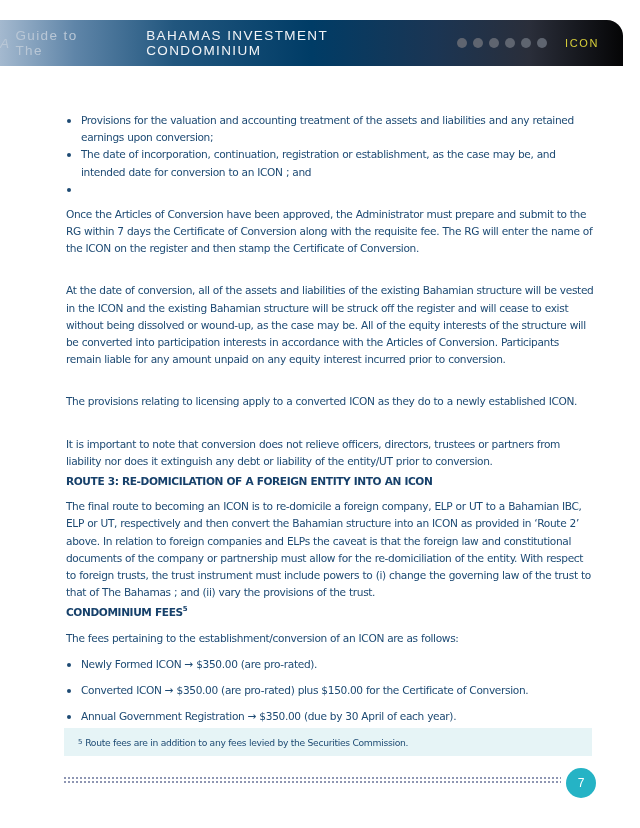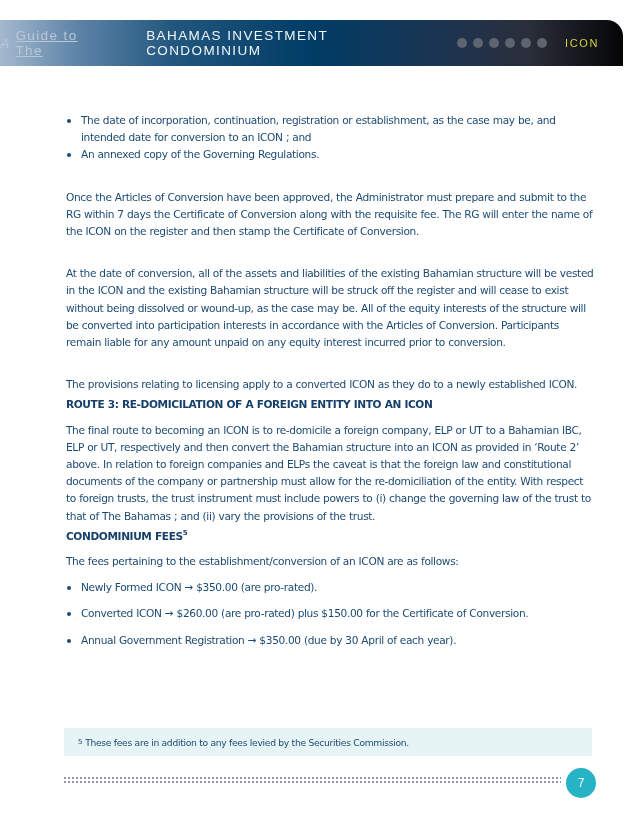--- a/index.html
+++ b/index.html
@@ -13,21 +13,21 @@
       border-top-right-radius: 16px;
       display: flex; align-items: center;
     }
     .header-title {
       position: absolute; left: 0; right: 0; top: 0; height: 46px;
       display: flex; align-items: center; justify-content: flex-end;
       padding-right: 24px; box-sizing: border-box;
       font-size: 13.5px; letter-spacing: 1.4px; color: #ffffff;
     }
     .ht-a { font-style: italic; color: #b9c7d6; margin-right: 5px; }
-    .ht-guide { color: #b9c7d6; margin-right: 23px; text-decoration: underline; }
+    .ht-guide { color: #b9c7d6; margin-right: 23px; }
     .ht-main { color: #f2f4f7; margin-left: 16px; }
     .ht-dots { display: flex; gap: 6px; margin: 0 18px 0 18px; }
     .ht-dot { width: 10px; height: 10px; border-radius: 50%; background: #5f6570; display: inline-block; }
     .ht-icon { color: #d7cf3a; font-size: 11px; letter-spacing: 1.6px; }
 
     .content {
       position: absolute; left: 66px; top: 112px; width: 530px;
       font-family: "DejaVu Sans", sans-serif; font-size: 10.6px; line-height: 17.2px;
       color: #1d4a73; letter-spacing: -0.35px; word-spacing: 0.2px;
     }
@@ -77,42 +77,44 @@
       <span class="ht-dot"></span>
       <span class="ht-dot"></span>
       <span class="ht-dot"></span>
     </span>
     <span class="ht-icon">ICON</span>
   </div>
 </div>
 
 <div class="content">
   <ul class="bullets">
+    <li><span class="bdot"></span><span>Provisions for the valuation and accounting treatment of the assets and liabilities and any retained earnings upon conversion;</span></li>
     <li><span class="bdot"></span><span>The date of incorporation, continuation, registration or establishment, as the case may be, and intended date for conversion to an ICON ; and</span></li>
-    <li><span class="bdot"></span><span>An annexed copy of the Governing Regulations.</span></li>
+    <li><span class="bdot"></span></li>
   </ul>
 
   <p class="mt17">Once the Articles of Conversion have been approved, the Administrator must prepare and submit to the RG within 7 days the Certificate of Conversion along with the requisite fee. The RG will enter the name of the ICON on the register and then stamp the Certificate of Conversion.</p>
   <p class="mt17">At the date of conversion, all of the assets and liabilities of the existing Bahamian structure will be vested in the ICON and the existing Bahamian structure will be struck off the register and will cease to exist without being dissolved or wound-up, as the case may be. All of the equity interests of the structure will be converted into participation interests in accordance with the Articles of Conversion. Participants remain liable for any amount unpaid on any equity interest incurred prior to conversion.</p>
   <p class="mt17">The provisions relating to licensing apply to a converted ICON as they do to a newly established ICON.</p>
+  <p class="mt17">It is important to note that conversion does not relieve officers, directors, trustees or partners from liability nor does it extinguish any debt or liability of the entity/UT prior to conversion.</p>
 
   <p class="heading">ROUTE 3: RE-DOMICILATION OF A FOREIGN ENTITY INTO AN ICON</p>
   <p class="mt8">The final route to becoming an ICON is to re-domicile a foreign company, ELP or UT to a Bahamian IBC, ELP or UT, respectively and then convert the Bahamian structure into an ICON as provided in ‘Route 2’ above. In relation to foreign companies and ELPs the caveat is that the foreign law and constitutional documents of the company or partnership must allow for the re-domiciliation of the entity. With respect to foreign trusts, the trust instrument must include powers to (i) change the governing law of the trust to that of The Bahamas  ; and (ii)  vary the provisions of the trust.</p>
 
   <p class="heading"><span>CONDOMINIUM FEES</span><sup>5</sup></p>
   <p class="mt8">The fees pertaining to the establishment/conversion of an ICON are as follows:</p>
 
   <ul class="bullets fees">
     <li><span class="bdot"></span><span>Newly Formed ICON → $350.00 (are pro-rated).</span></li>
-    <li><span class="bdot"></span><span>Converted ICON → $260.00 (are pro-rated) plus $150.00 for the Certificate of Conversion.</span></li>
+    <li><span class="bdot"></span><span>Converted ICON → $350.00 (are pro-rated) plus $150.00 for the Certificate of Conversion.</span></li>
     <li><span class="bdot"></span><span>Annual Government Registration → $350.00 (due by 30 April of each year).</span></li>
   </ul>
 </div>
 
 <div class="footnote">
   <sup>5</sup>
-  <span>These fees are in addition to any fees levied by the Securities Commission.</span>
+  <span>Route fees are in addition to any fees levied by the Securities Commission.</span>
 </div>
 
 <div class="dotline"></div>
 <div class="page-badge">
   <span>7</span>
 </div>
 
 </body></html>

